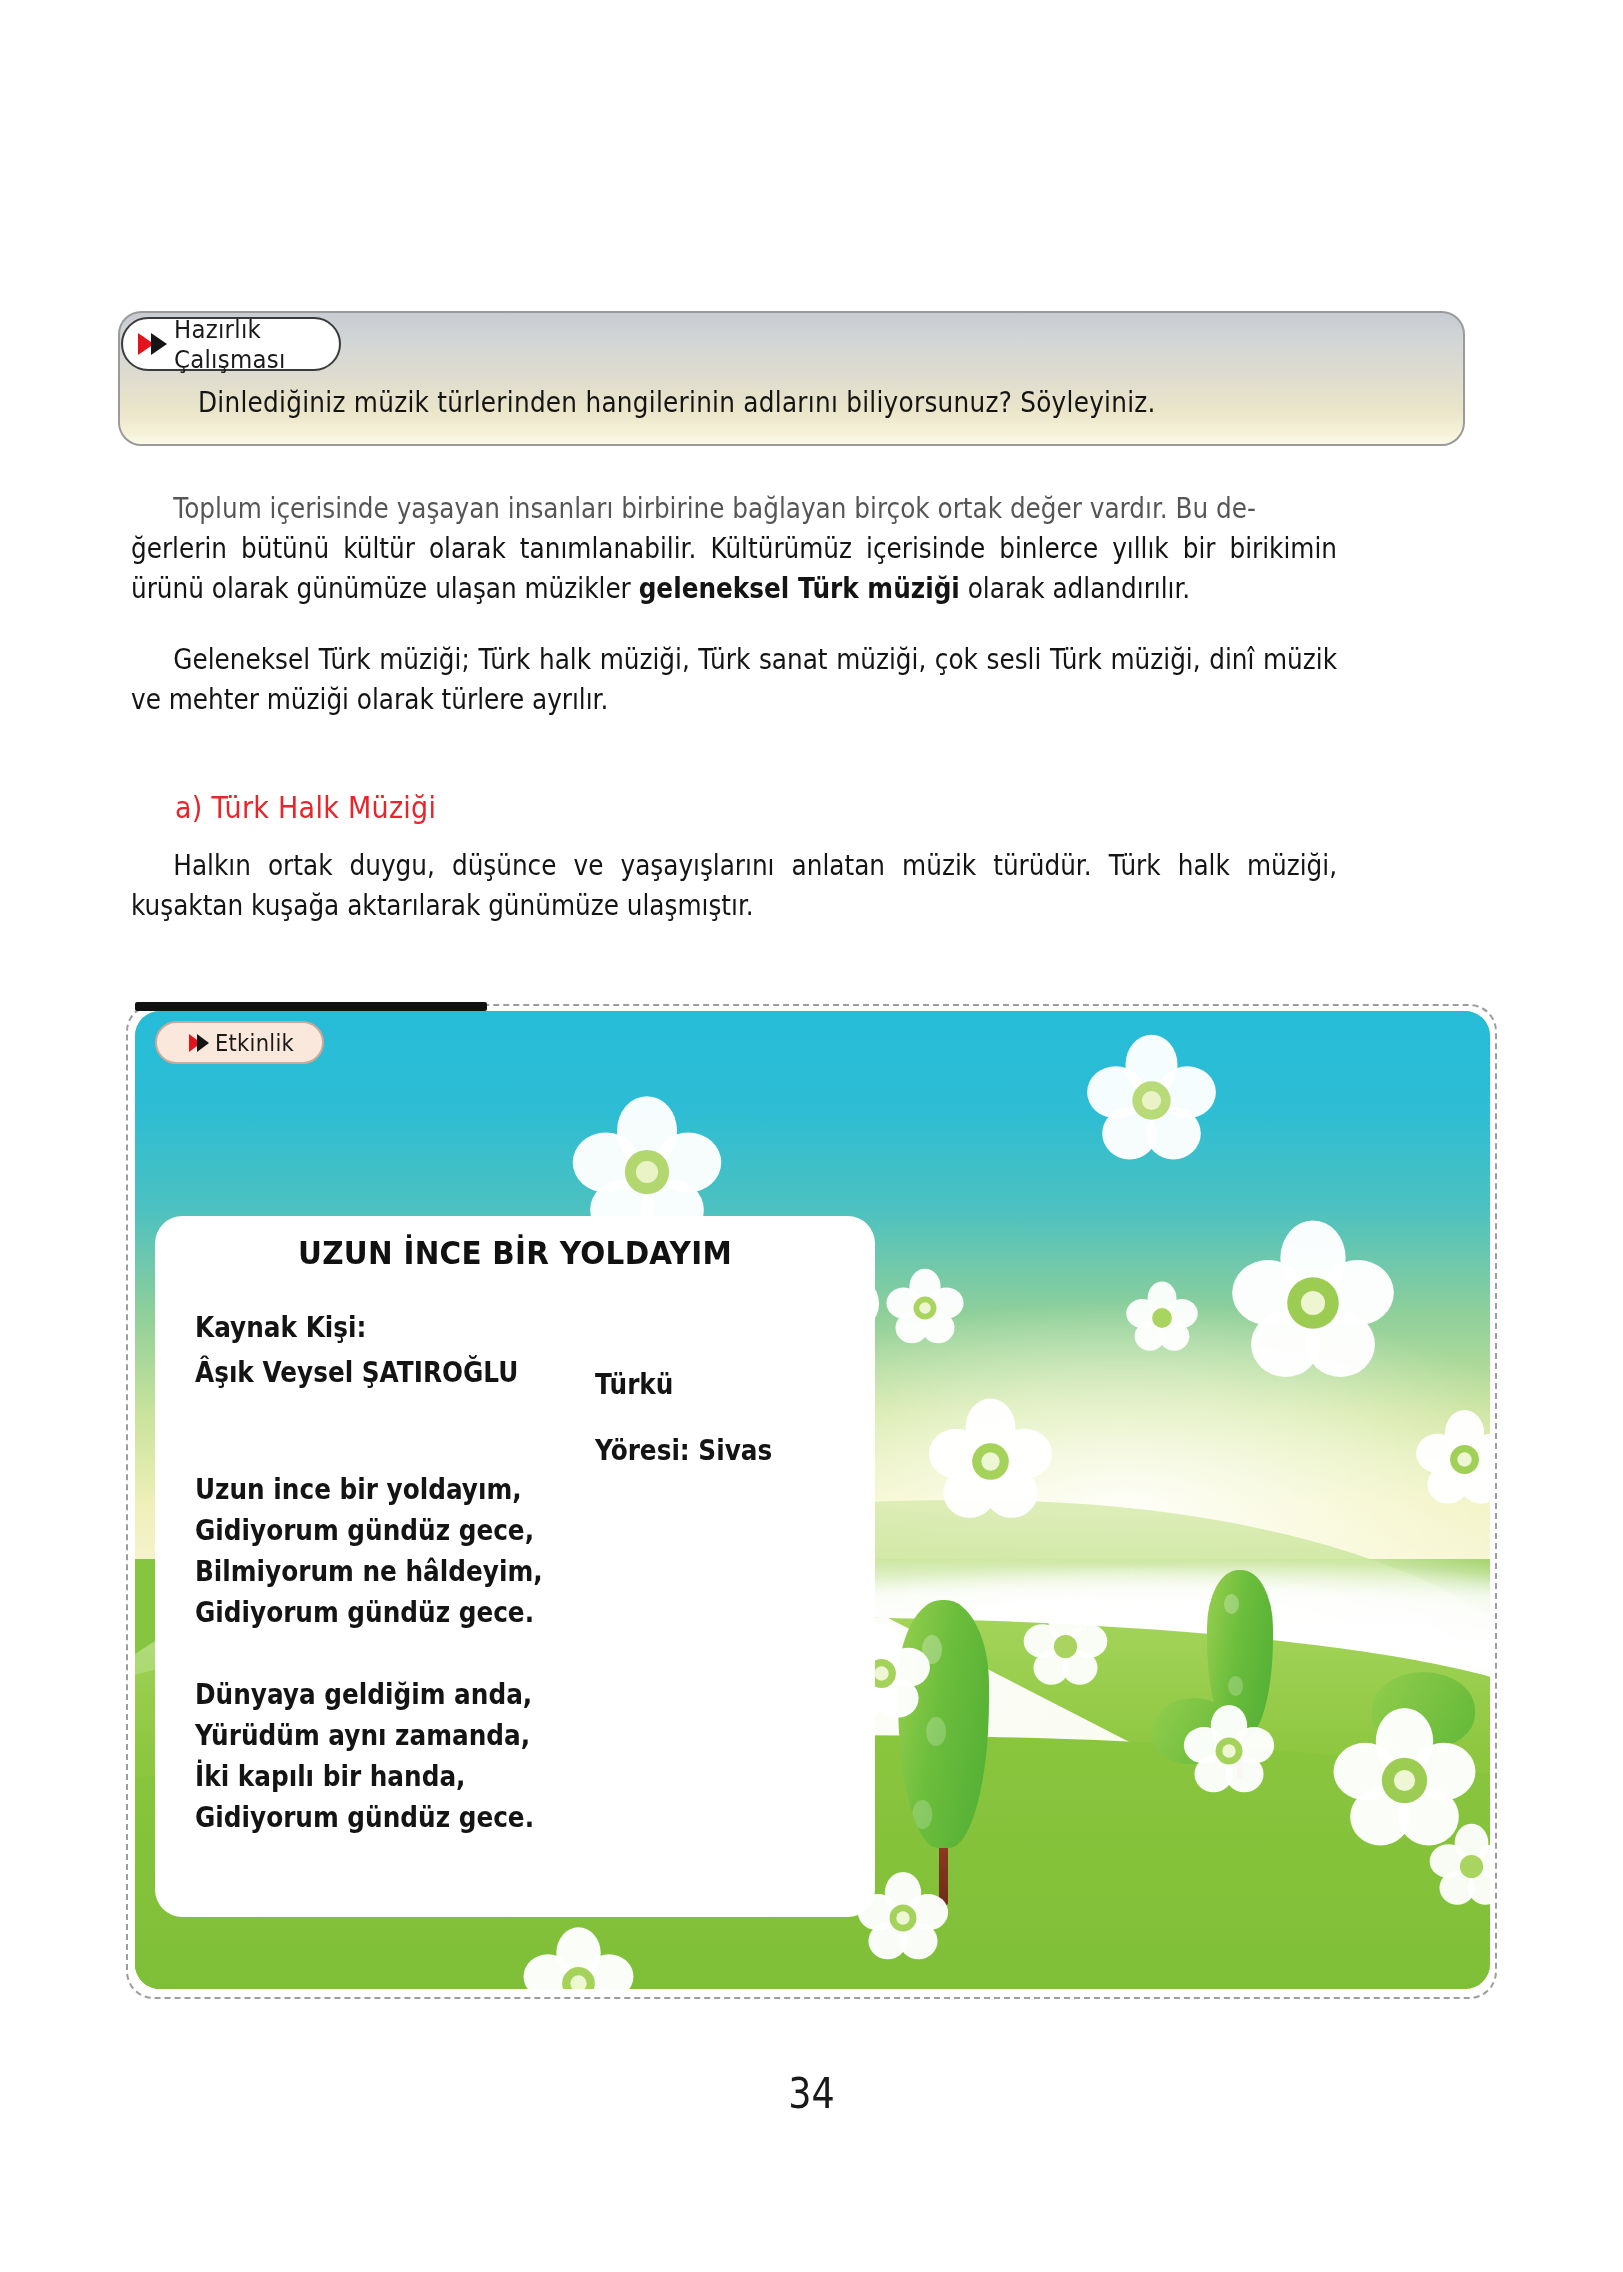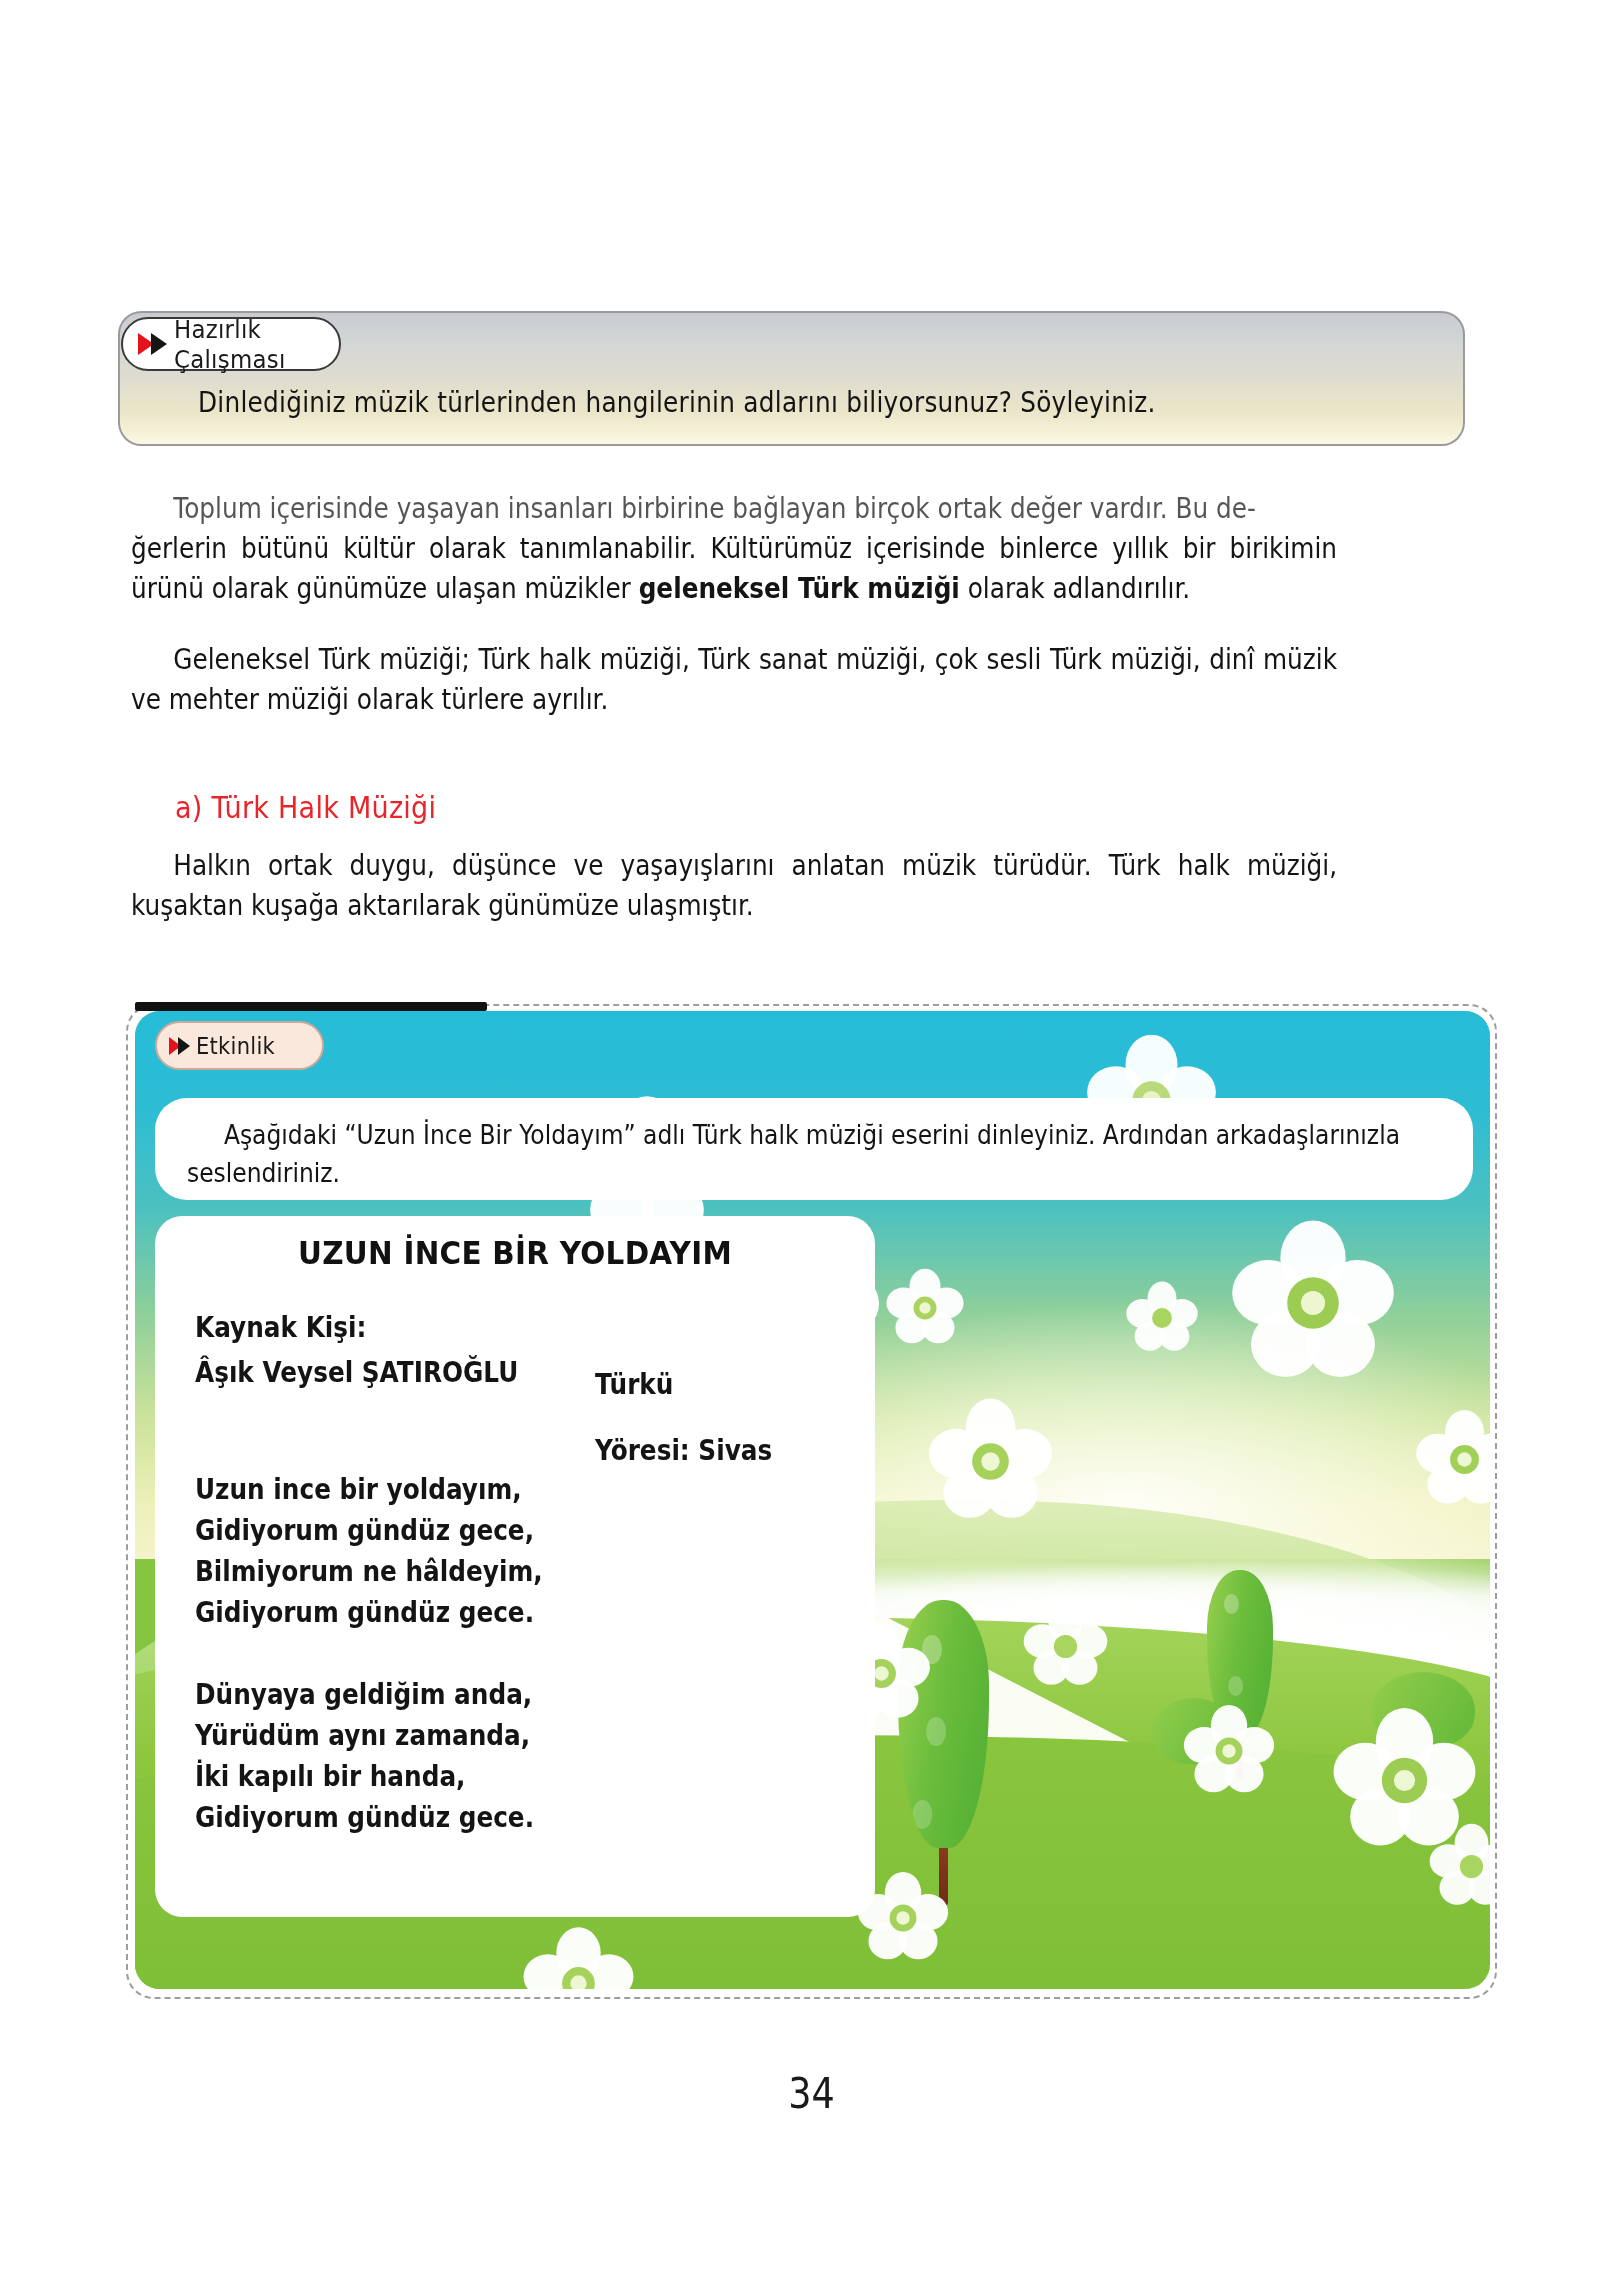--- a/index.html
+++ b/index.html
@@ -170,23 +170,23 @@
   }
   .bush{
     position:absolute;border-radius:50% 50% 44% 44%;
     background:linear-gradient(120deg,#93cd4c 0%,#62b838 100%);
   }
   .flower{position:absolute;}
   .flower svg{display:block;}
 
   
   .act-tab{
-    position:absolute;left:155px;top:1021px;width:169px;height:49px;
+    position:absolute;left:155px;top:1021px;width:169px;height:43px;
     background:#fbe8dc;border:2.1px solid #cfa998;border-radius:25px;
-    display:flex;align-items:center;padding-left:12.4px;box-sizing:border-box;z-index:8;
+    display:flex;align-items:center;padding-left:12.4px;box-sizing:border-box;z-index:8;justify-content:center;
   }
   .act-tab .tab-label{font-size:23.4px;margin-left:5.5px;}
   .act-tab .tri-red{border-left-width:12.4px;border-top-width:9px;border-bottom-width:9px;}
   .act-tab .tri-blk{border-left-width:12.4px;border-top-width:9px;border-bottom-width:9px;}
   .instr-bubble{
     position:absolute;left:155px;top:1098px;width:1318px;height:102px;
     background:#ffffff;border-radius:32px;z-index:7;
     padding:18px 32px 0 32px;box-sizing:border-box;
   }
   .instr-text{
@@ -521,23 +521,20 @@
   </div>
 
   <div class="act-tab">
     <span class="icon-arrows">
       <span class="tri-red"></span>
         <span class="tri-blk"></span>
     </span>
     <span class="tab-label">Etkinlik</span>
   </div>
 
-  <div class="instr-bubble">
-    <div class="instr-text">Aşağıdaki “Uzun İnce Bir Yoldayım” adlı Türk halk müziği eserini dinleyiniz. Ardından arkadaşlarınızla seslendiriniz.</div>
-  </div>
 
   <div class="song-card">
     <div class="song-title">UZUN İNCE BİR YOLDAYIM</div>
     <div class="song-meta-left">
       <div>Kaynak Kişi:</div>
       <div>Âşık Veysel ŞATIROĞLU</div>
     </div>
     <div class="song-meta-right">
       <div>Türkü</div>
       <div>Yöresi: Sivas</div>

